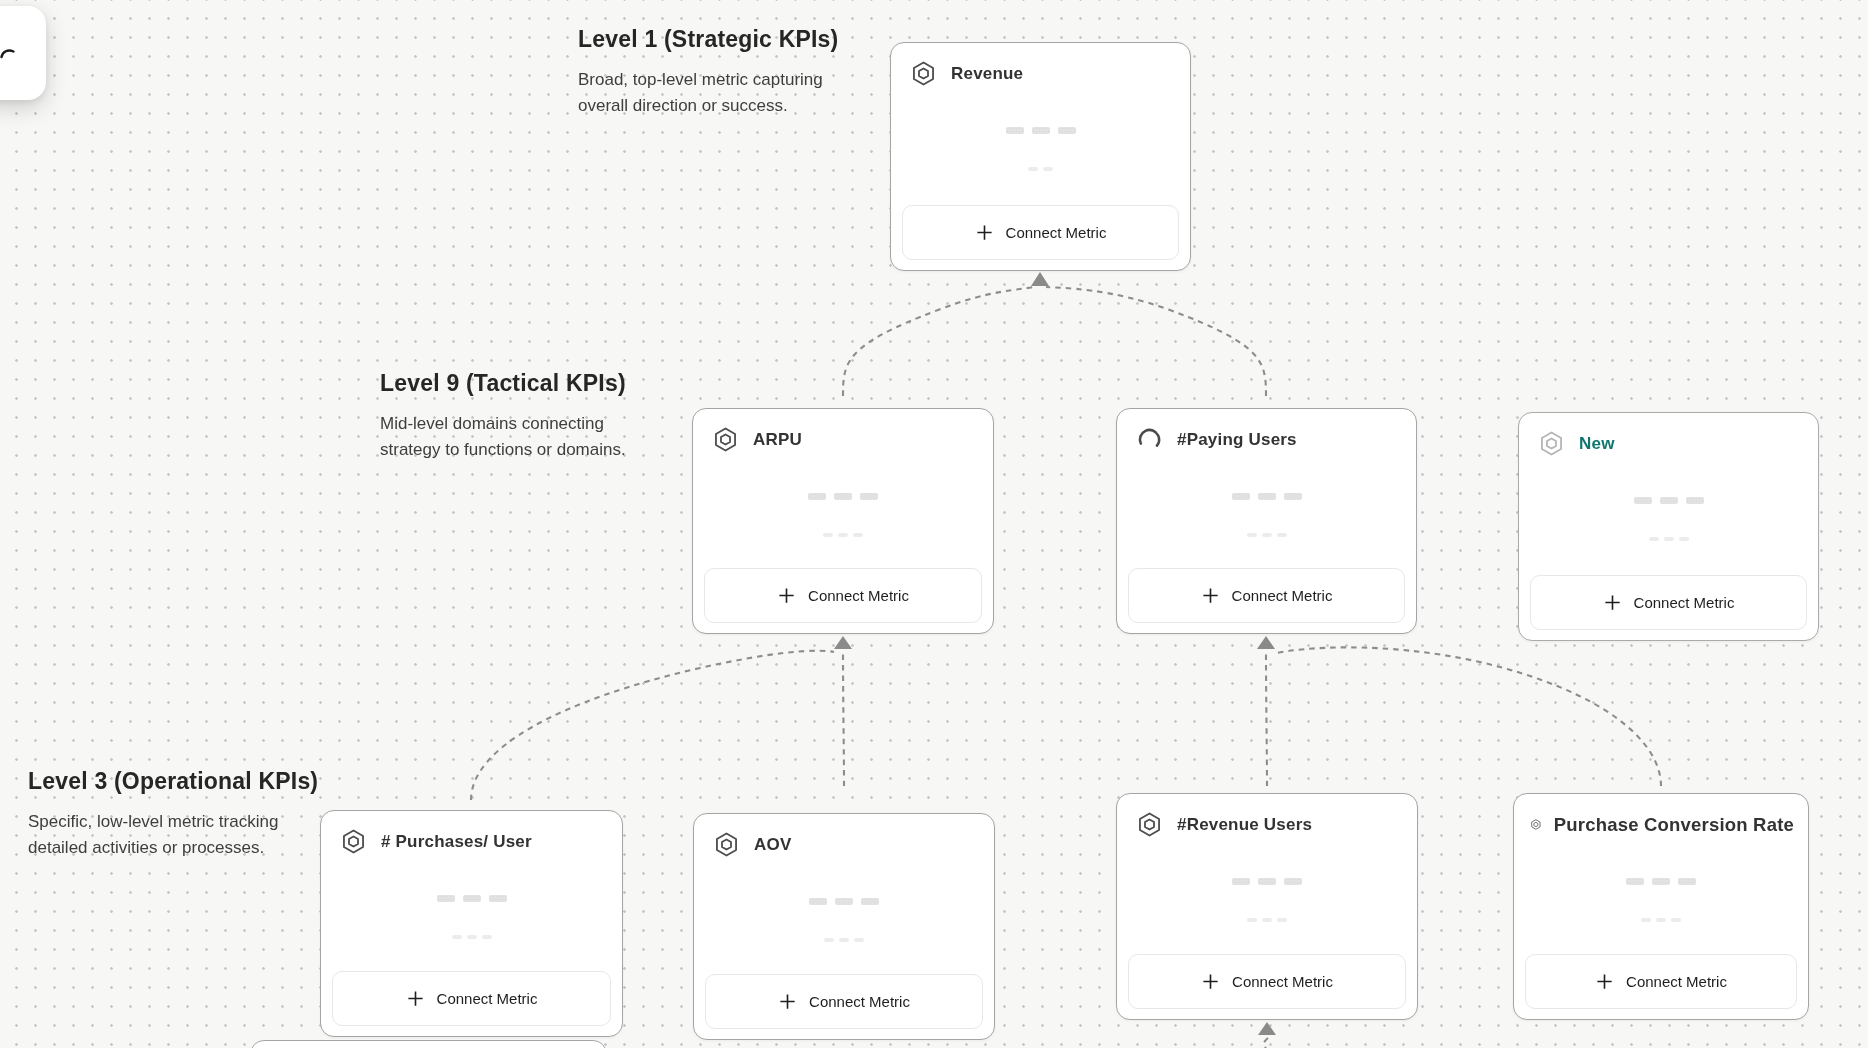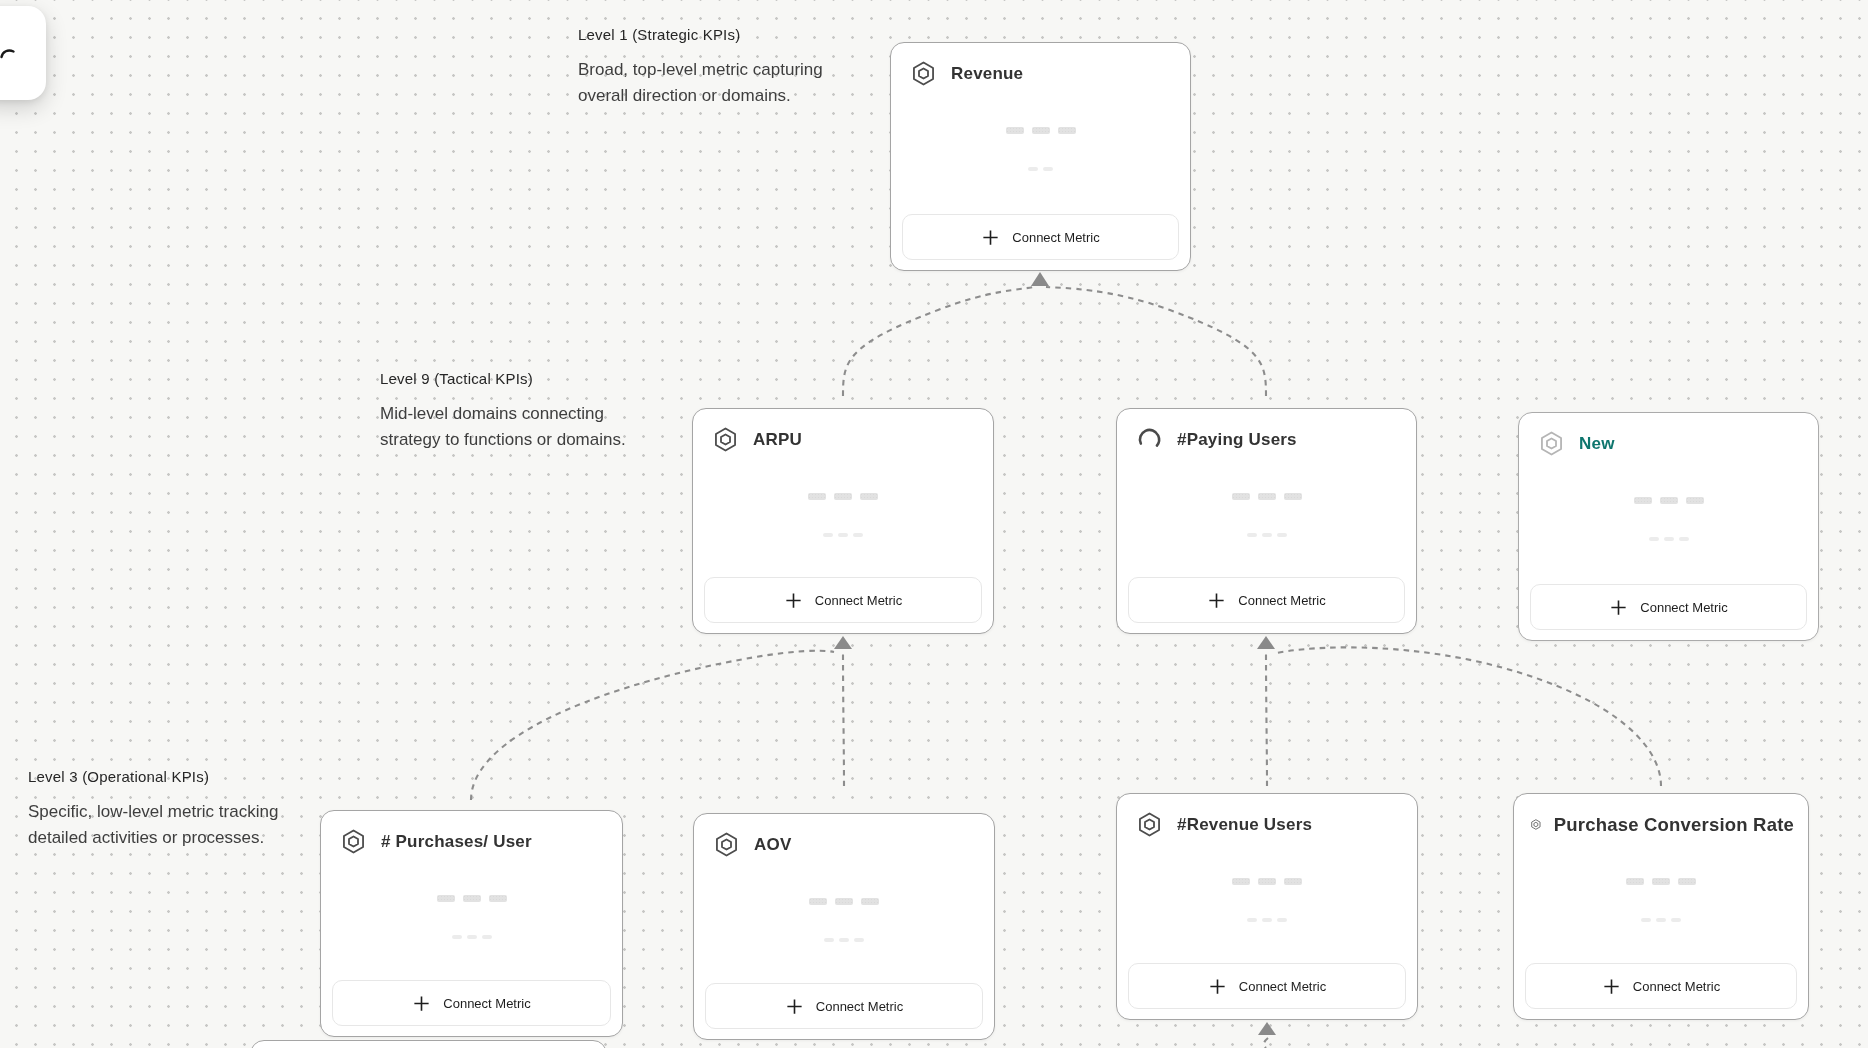--- a/index.html
+++ b/index.html
@@ -9,43 +9,43 @@
     background-color:#F7F7F5;
     background-image: radial-gradient(circle, #C7C7C5 1.2px, transparent 1.5px);
     background-size: 19px 19px; background-position: 7px 9px;
     font-family:"Liberation Sans", sans-serif;
   }
   .edges { position:absolute; left:0; top:0; }
   .edges path { fill:none; stroke:#8D8D8D; stroke-width:2.1; stroke-dasharray:5.5 5; }
   .edges polygon { fill:#8A8A8A; }
 
   .section { position:absolute; }
-  .section h2 { margin:0 0 14px 0; font-size:15px; font-weight:400; color:#262626; letter-spacing:0.2px; }
+  .section h2 { margin:0 0 14px 0; font-size:23px; font-weight:700; color:#262626; letter-spacing:0.2px; }
   .section p { margin:0; font-size:17px; color:#3E3E3E; line-height:1.5; }
 
   .card {
     position:absolute; background:#FFFFFF; border:1.3px solid #A5A5A5;
     border-radius:14px; box-shadow:0 1px 3px rgba(0,0,0,0.05);
   }
   .card-header { position:absolute; top:17px; left:19px; right:14px; display:flex; align-items:center; gap:14px; }
   .card-title { font-size:17px; font-weight:700; color:#333333; letter-spacing:0.2px; white-space:nowrap; }
   .card.placeholder { border-color:#ABABAB; }
   .card.placeholder .card-title { color:#0f766e; }
 
   .skel1 { position:absolute; top:84px; left:0; right:0; display:flex; justify-content:center; gap:8px; }
   .skel1 i { width:18px; height:7px; border-radius:2px; background:#E2E2E2;
              background-image:radial-gradient(circle,#D9D9D9 0.7px, transparent 0.9px); background-size:3px 3px; }
   .skel2 { position:absolute; top:124px; left:0; right:0; display:flex; justify-content:center; gap:5px; }
   .skel2 i { width:10px; height:3.5px; border-radius:2px; background:#ECECEC; }
 
   .connect-btn {
-    position:absolute; left:11px; right:11px; bottom:10px; height:46px;
+    position:absolute; left:11px; right:11px; bottom:10px; height:55px;
     background:#FFFFFF; border:1px solid #E7E7E7; border-radius:10px;
     display:flex; align-items:center; justify-content:center; gap:12px;
-    font-size:13px; font-weight:500; color:#1E1E1E; cursor:pointer;margin-top:14px;
+    font-size:15px; font-weight:500; color:#1E1E1E; cursor:pointer;margin-top:14px;
   }
   .plus-icon { width:19px; height:19px; flex:0 0 auto; }
 
   .float-btn {
     position:absolute; left:-24px; top:6px; width:70px; height:94px;
     background:#FFFFFF; border-radius:18px;
     box-shadow:0 8px 22px rgba(0,0,0,0.16), 0 2px 6px rgba(0,0,0,0.08);
     cursor:pointer;
   }
   .float-btn svg { position:absolute; left:24px; top:37px; }
@@ -72,21 +72,21 @@
     <path d="M 1267,786 C 1267,750 1266,700 1266,654"></path>
     <path d="M 1661,786 C 1661,740 1600,690 1480,662 C 1380,640 1300,648 1277,653"></path>
     <polygon points="1266,636 1257,649 1275,649"></polygon>
 
     <path d="M 1268,1038 C 1263,1042 1263,1045 1266,1048"></path>
     <polygon points="1267,1022 1258,1035 1276,1035"></polygon>
   </svg>
 
   <div class="section" style="left:578px; top:26px; width:290px;">
     <h2>Level 1 (Strategic KPIs)</h2>
-    <p style="width:266px;">Broad, top-level metric capturing overall direction or domains.</p>
+    <p style="width:266px;">Broad, top-level metric capturing overall direction or success.</p>
   </div>
   <div class="section" style="left:380px; top:370px; width:290px;">
     <h2>Level 9 (Tactical KPIs)</h2>
     <p style="width:258px;">Mid-level domains connecting strategy to functions or domains.</p>
   </div>
   <div class="section" style="left:28px; top:768px; width:300px;">
     <h2>Level 3 (Operational KPIs)</h2>
     <p style="width:272px;">Specific, low-level metric tracking detailed activities or processes.</p>
   </div>
 

